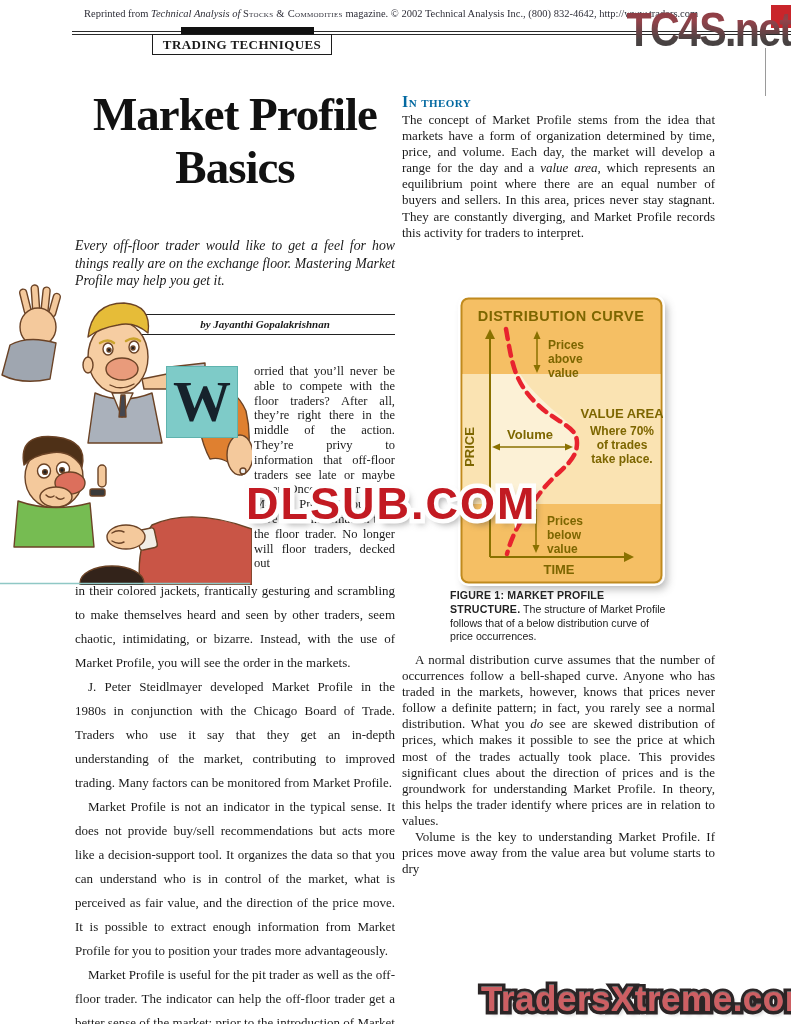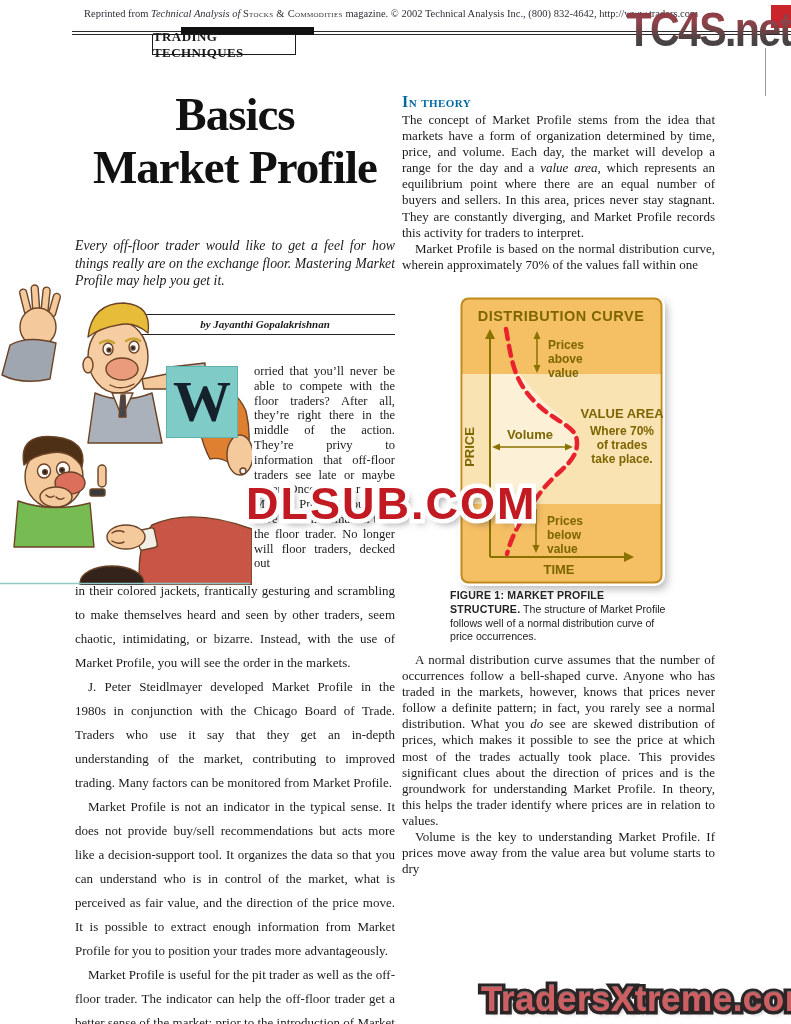--- a/index.html
+++ b/index.html
@@ -6,21 +6,21 @@
   html,body { width:791px; height:1024px; background:#fff; overflow:hidden;
               font-family:"Liberation Serif","DejaVu Serif",serif; color:#1a1a1a; }
   .abs { position:absolute; }
   
   .masthead { left:84px; top:8px; width:620px; font-size:10.5px; color:#2e2e38; white-space:nowrap; }
   .masthead .ital { font-style:italic;margin-top:46px; }
   .masthead .smallcaps { font-variant:small-caps; letter-spacing:.3px; }
   .rule-double { left:72px; top:31px; width:719px; height:4px;
                  border-top:1.3px solid #2b2b2b; border-bottom:1.3px solid #2b2b2b; }
   .section-bar { left:181px; top:27px; width:133px; height:8px; background:#111; }
-  .section-box { left:152px; top:34px; width:144px; height:21px; background:#fff;
+  .section-box { left:152px; top:34px; width:180px; height:21px; background:#fff;
                  border:1.4px solid #1c1c1c; display:flex; align-items:center; justify-content:center;
                  font-weight:bold; font-size:13px; letter-spacing:.4px; }
   .margin-vline { left:765px; top:48px; width:1px; height:48px; background:#9a9a9a; }
   .corner-block { left:771px; top:5px; width:20px; height:23px; background:#c9252b; }
   
   .wm-tc4s { right:0px; top:1px; font-family:"Liberation Sans",sans-serif; font-weight:bold;
              font-size:49px; letter-spacing:-2px; transform:scaleX(.84); transform-origin:right top;
              background:linear-gradient(#8a363c 0%, #93424a 35%, #4a4343 70%, #3c3b3b 100%);
              -webkit-background-clip:text; background-clip:text; color:transparent; z-index:60; }
   .wm-stack { z-index:70; font-family:"Liberation Sans",sans-serif; font-weight:bold; white-space:nowrap; }
@@ -84,22 +84,22 @@
 <div class="abs wm-stack wm-dlsub">
   <span class="under">DLSUB.COM</span>
   <span class="over">DLSUB.COM</span>
 </div>
 <div class="abs wm-stack wm-traders">
   <span class="under">TradersXtreme.com</span>
   <span class="over">TradersXtreme.com</span>
 </div>
 
 <div class="abs title">
+  <div>Market Profile</div>
   <div>Basics</div>
-  <div>Market Profile</div>
 </div>
 
 <div class="abs standfirst">Every off-floor trader would like to get a feel for how things really are on the exchange floor. Mastering Market Profile may help you get it.</div>
 
 <div class="abs byline-box">
   <span>by Jayanthi Gopalakrishnan</span>
 </div>
 
 <svg class="abs cartoon" viewBox="0 0 252 302" width="252" height="302">
   <g stroke="#6b4326" stroke-width="1.4" stroke-linejoin="round" stroke-linecap="round">
@@ -179,21 +179,20 @@
   <div class="para">Market Profile is not an indicator in the typical sense. It does not provide buy/sell recommendations but acts more like a decision-support tool. It organizes the data so that you can understand who is in control of the market, what is perceived as fair value, and the direction of the price move. It is possible to extract enough information from Market Profile for you to position your trades more advantageously.</div>
   <div class="para">Market Profile is useful for the pit trader as well as the off-floor trader. The indicator can help the off-floor trader get a better sense of the market; prior to the introduction of Market Profile, only floor traders had access to this information. Although all references here refer to using futures contracts, Market Profile can be used just as effectively for other tradables. Software vendors such as Cqg and WindoTrader provide Market Profile displays for equities.</div>
 </div>
 
 <div class="abs rc-head">In theory</div>
 
 <div class="abs rc-body1">
   <div>
     <span>The concept of Market Profile stems from the idea that markets have a form of organization determined by time, price, and volume. Each day, the market will develop a range for the day and a </span><span class="it">value area</span><span>, which represents an equilibrium point where there are an equal number of buyers and sellers. In this area, prices never stay stagnant. They are constantly diverging, and Market Profile records this activity for traders to interpret.</span>
   </div>
-  <div class="para">Market Profile is based on the normal distribution curve, wherein approximately 70% of the values fall within one</div>
 </div>
 
 <div class="abs figure-box">
   <svg viewBox="0 0 203 287" width="203" height="287">
     <rect x="1.5" y="1.5" width="200" height="284" rx="7" fill="#f5bf64" stroke="#c08a1e" stroke-width="2"></rect>
     <rect x="2.5" y="77" width="198" height="130" fill="#fae3b2"></rect>
     <path d="M30,77 L60,77 C70,92 80,101 92,112 C106,124 117,131 117,146 C117,163 103,171 90,184 C82,192 76,199 72,207 L30,207 Z" fill="#fcf1d6"></path>
 
     <g stroke="#8a7100" stroke-width="2" fill="#8a7100">
       <line x1="30" y1="260" x2="30" y2="38"></line>
@@ -226,21 +225,21 @@
     <text class="fig-label" x="162" y="138" text-anchor="middle" font-size="12">Where 70%</text>
     <text class="fig-label" x="162" y="152" text-anchor="middle" font-size="12">of trades</text>
     <text class="fig-label" x="162" y="166" text-anchor="middle" font-size="12">take place.</text>
     <text class="fig-label" x="87" y="228" font-size="12">Prices</text>
     <text class="fig-label" x="87" y="242" font-size="12">below</text>
     <text class="fig-label" x="87" y="256" font-size="12">value</text>
   </svg>
 </div>
 
 <div class="abs fig-caption">
-  <b>FIGURE 1: MARKET PROFILE STRUCTURE.</b><span> The structure of Market Profile follows well of a normal distribution curve of price occurrences.</span>
+  <b>FIGURE 1: MARKET PROFILE STRUCTURE.</b><span> The structure of Market Profile follows that of a below distribution curve of price occurrences.</span>
 </div>
 
 <div class="abs rc-body2">
   <div class="para">
     <span>A normal distribution curve assumes that the number of occurrences follow a bell-shaped curve. Anyone who has traded in the markets, however, knows that prices never follow a definite pattern; in fact, you rarely see a normal distribution. What you </span><span class="it">do</span><span> see are skewed distribution of prices, which makes it possible to see the price at which most of the trades actually took place. This provides significant clues about the direction of prices and is the groundwork for understanding Market Profile. In theory, this helps the trader identify where prices are in relation to values.</span>
   </div>
   <div class="para">Volume is the key to understanding Market Profile. If prices move away from the value area but volume starts to dry</div>
 </div>
 
 </body></html>

